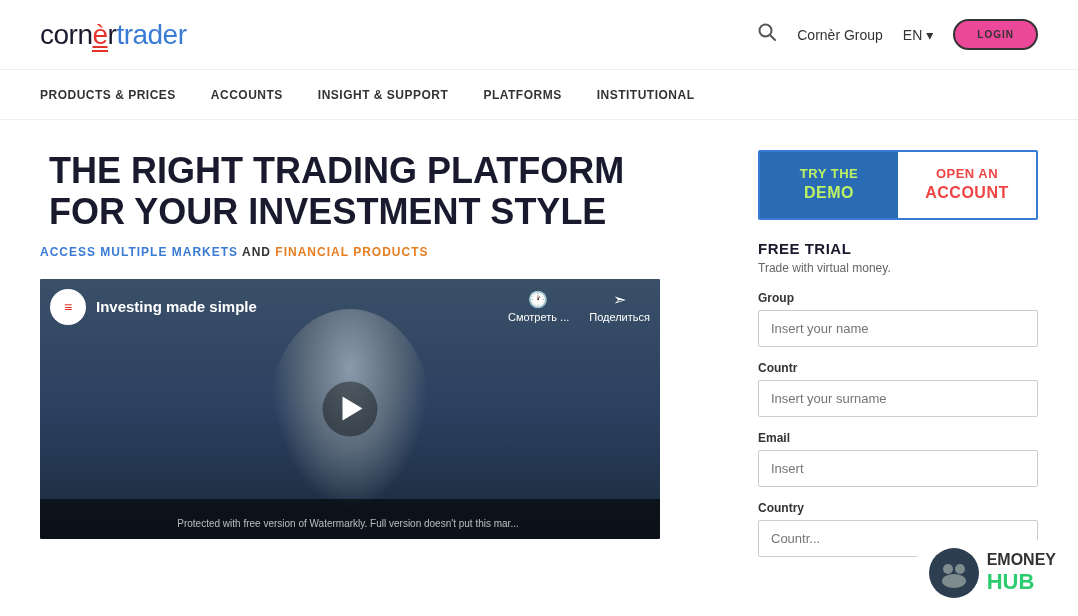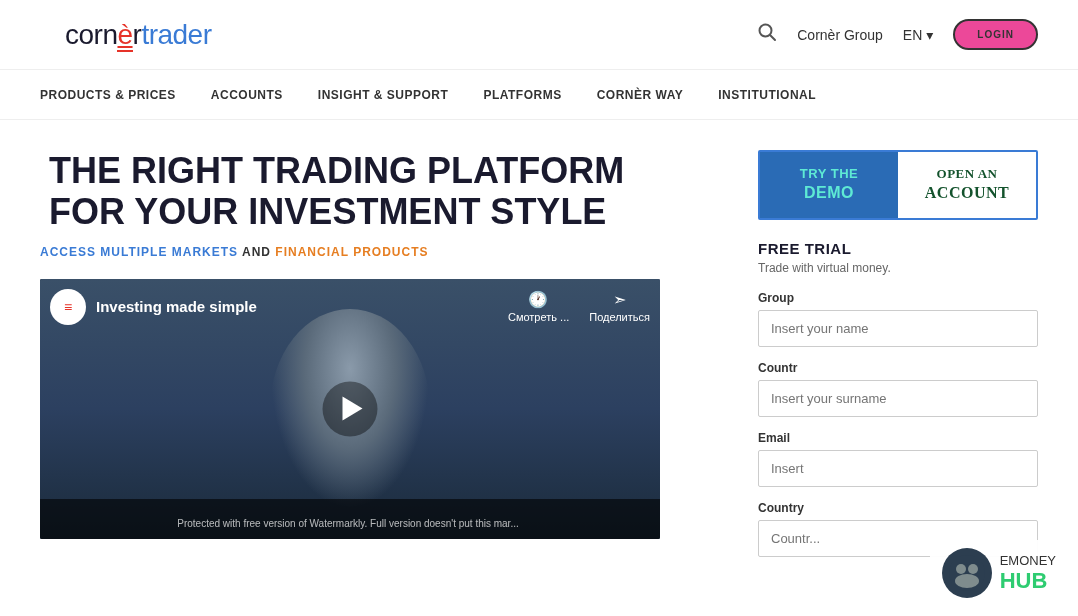--- a/index.html
+++ b/index.html
@@ -16,21 +16,20 @@
     }
     .logo-area {
       display: flex;
       align-items: center;
     }
     .logo-text {
       font-size: 28px;
       font-weight: 300;
       color: #1a1a2e;
       letter-spacing: -0.5px;
-      margin-left: 25px;
     }
     .logo-text span.corner { color: #1a1a2e; }
     .logo-text span.accent { color: #e63329; text-decoration: underline; text-decoration-color: #e63329; }
     .logo-text span.trader { color: #3a7bd5; }
     .header-right {
       display: flex;
       align-items: center;
       gap: 20px;
     }
     .search-icon-btn {
@@ -227,26 +226,25 @@
       padding: 14px 10px;
       font-size: 13px;
       font-weight: bold;
       cursor: pointer;
       text-transform: uppercase;
       letter-spacing: 0.5px;
       line-height: 1.3;
     }
     .tab-btn.active {
       background: #2a6bb5;
-      color: #5eead4;
+      color: #bef264;
     }
     .tab-btn.inactive {
       background: #fff;
-      color: #14532d;
-      font-family: Liberation Serif, serif;
+      color: #ef4444;
     }
     .tab-btn .tab-sub { font-size: 16px; font-weight: 900; display: block; }
 
     .form-section { }
     .free-trial-title {
       font-size: 15px;
       font-weight: bold;
       color: #1a1a2e;
       margin-bottom: 4px;
       text-transform: uppercase;
@@ -323,21 +321,20 @@
     </div>
     <button class="login-btn">LOGIN</button>
   </div>
 </header>
 
 <nav class="nav">
   <span class="nav-item">PRODUCTS &amp; PRICES</span>
   <span class="nav-item">ACCOUNTS</span>
   <span class="nav-item">INSIGHT &amp; SUPPORT</span>
   <span class="nav-item">PLATFORMS</span>
-  <span class="nav-item">CORNÈR WAY</span>
   <span class="nav-item">INSTITUTIONAL</span>
 </nav>
 
 <div class="main">
 
   <div class="content-left">
     <h1 class="hero-title">
       <span>THE RIGHT TRADING PLATFORM</span><br>
       <span>FOR YOUR INVESTMENT STYLE</span>
     </h1>
@@ -411,17 +408,17 @@
 <div class="emoney-watermark">
   <div class="emoney-icon">
     <svg width="40" height="40" viewBox="0 0 40 40">
       <circle cx="20" cy="20" r="18" fill="#2c3e50"></circle>
       <circle cx="14" cy="16" r="5" fill="#7f8c8d"></circle>
       <circle cx="26" cy="16" r="5" fill="#7f8c8d"></circle>
       <ellipse cx="20" cy="28" rx="12" ry="7" fill="#7f8c8d"></ellipse>
     </svg>
   </div>
   <div>
-    <span style="font-size:13px;font-weight:400;color:#333;">EMONEY</span>
+    <span style="font-size:16px;font-weight:700;color:#333;">EMONEY</span>
     <br>
     <span style="font-size:22px;font-weight:900;color:#2ecc71;">HUB</span>
   </div>
 </div>
 
 </body></html>

